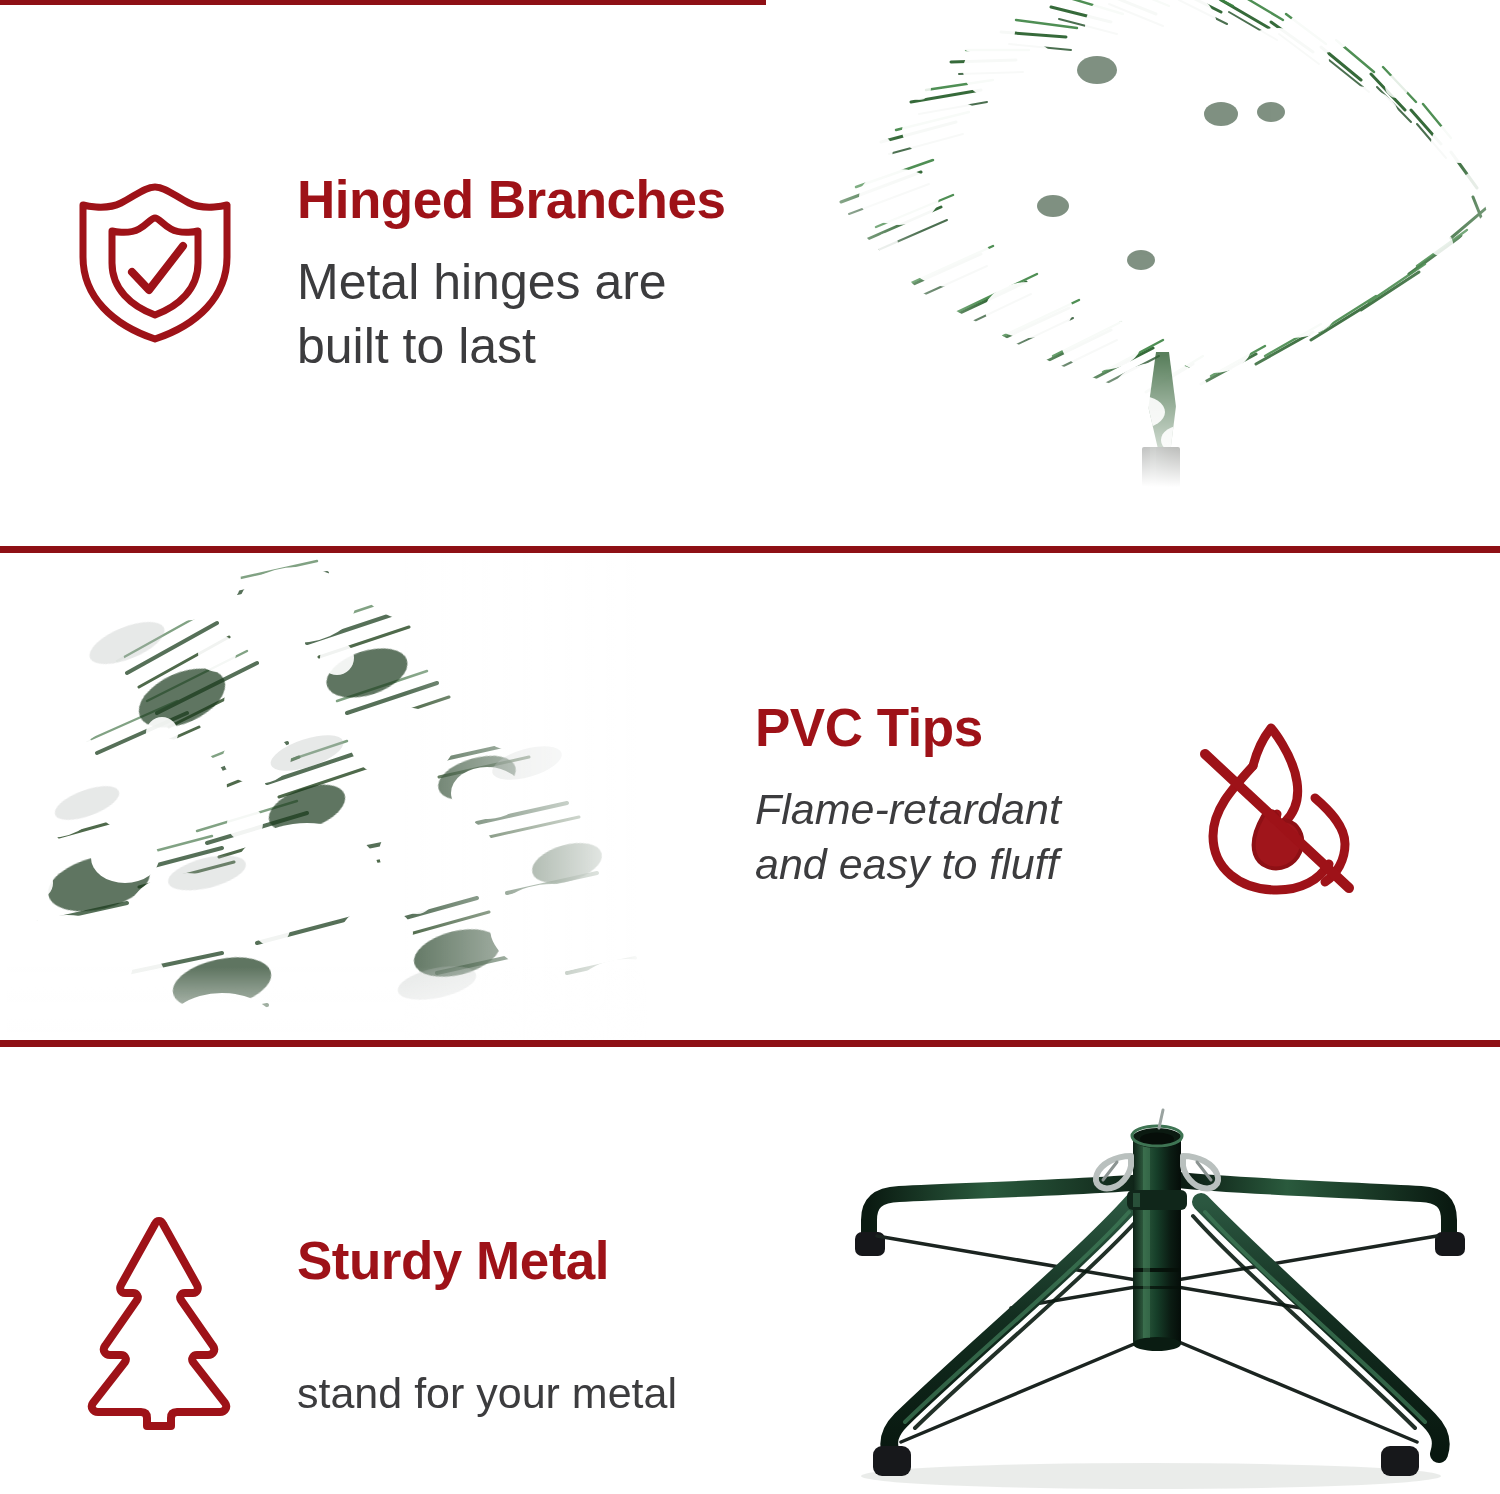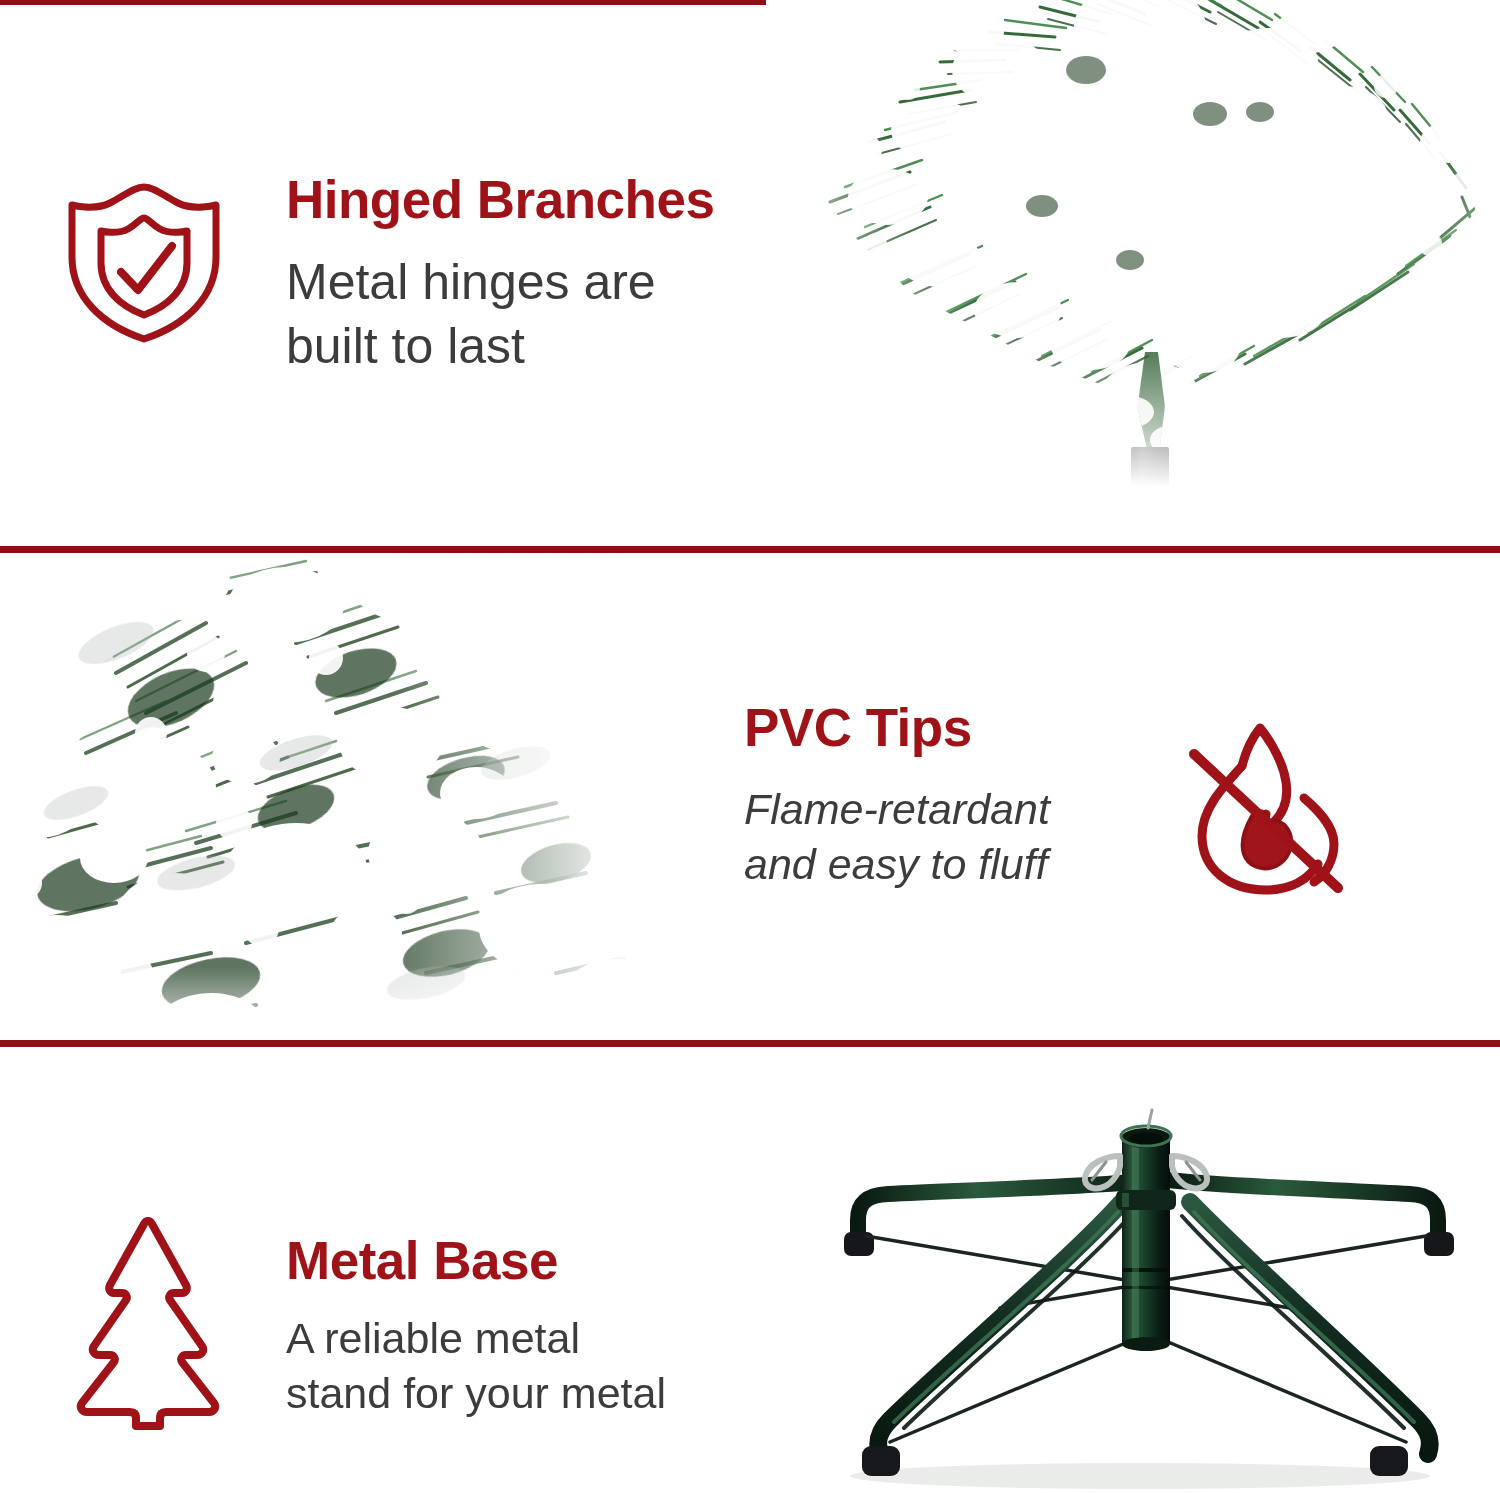--- a/index.html
+++ b/index.html
@@ -6,21 +6,21 @@
   body{width:1500px;height:1494px;font-family:"Liberation Sans",sans-serif;-webkit-font-smoothing:antialiased;}
   .canvas{position:relative;width:1500px;height:1494px;background:#fff;overflow:hidden;}
 
   
   .rule{position:absolute;background:#8E1015;}
   .rule-top{left:0;top:0;width:766px;height:5px;}
   .rule-mid1{left:0;top:546px;width:1500px;height:7px;}
   .rule-mid2{left:0;top:1040px;width:1500px;height:7px;}
 
   
-  .panel{position:absolute;left:0;width:1228px;}
+  .panel{position:absolute;left:11px;width:1228px;}
   .panel-1{top:0;height:546px;}
   .panel-2{top:553px;height:487px;}
   .panel-3{top:1047px;height:447px;}
 
   
   .txt{position:absolute;}
   .heading{color:#9E1218;font-weight:bold;letter-spacing:-0.5px;line-height:1.05;margin:0;}
   .sub{color:#3C3C3E;font-weight:300;line-height:1.28;margin:0;}
 
   .block-1{left:286px;top:172px;width:460px;}
@@ -363,23 +363,23 @@
                  L64 87
                  C66 84 64 80 60 80
                  L52 80
                  C48 80 46 76 48 72
                  L82 11
                  C83 9 84 8 86 8 Z" fill="none" stroke="#9E1218" stroke-width="8" stroke-linejoin="round"></path>
       </svg>
     </div>
 
     <div class="txt block-3" style="top:186px;">
-      <p class="heading">Metal Base</p>
+      <p class="heading">Sturdy Metal</p>
       <p class="sub">
-        <span>A reliable metal</span><br>
+        <br>
         <span>stand for your metal</span>
       </p>
     </div>
 
     <div class="photo photo-stand" style="top:43px;">
       <svg viewBox="0 0 730 404" width="730" height="404">
         <defs>
           <linearGradient id="gTube" x1="0" y1="0" x2="1" y2="0">
             <stop offset="0%" stop-color="#0E2217"></stop>
             <stop offset="22%" stop-color="#2E5A3E"></stop>

